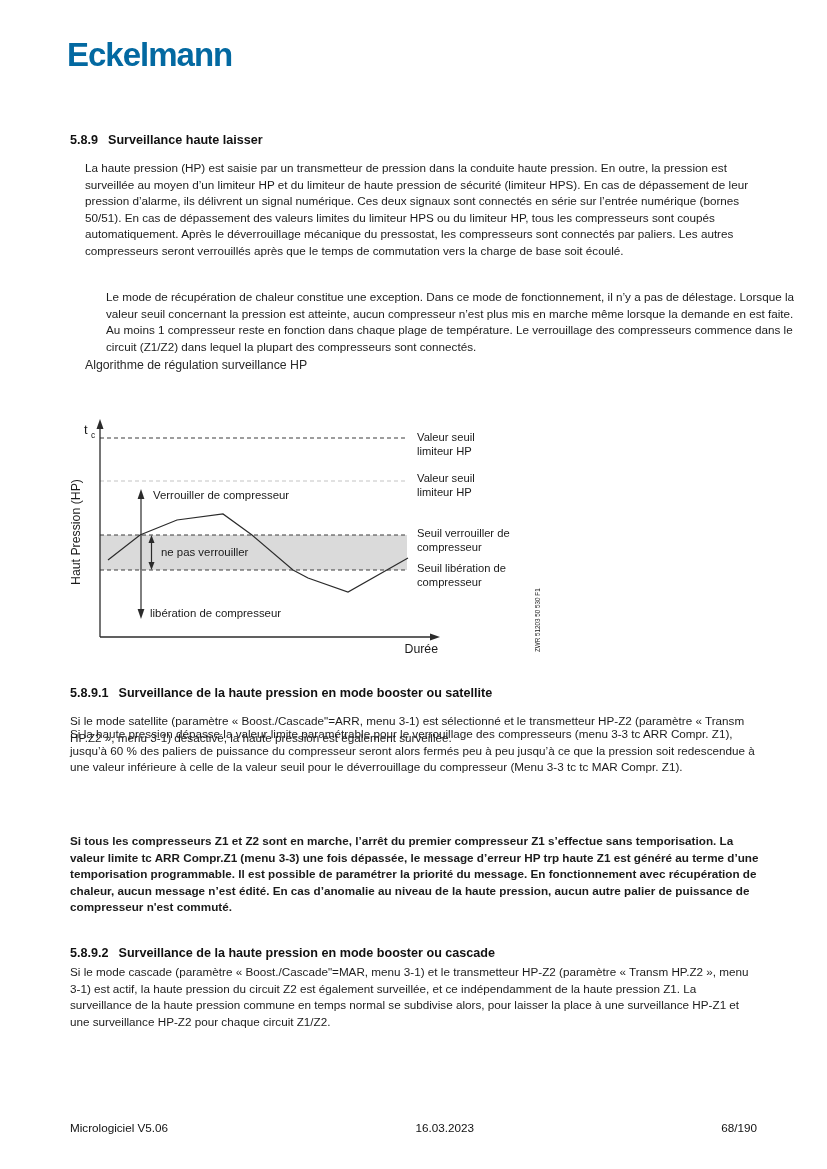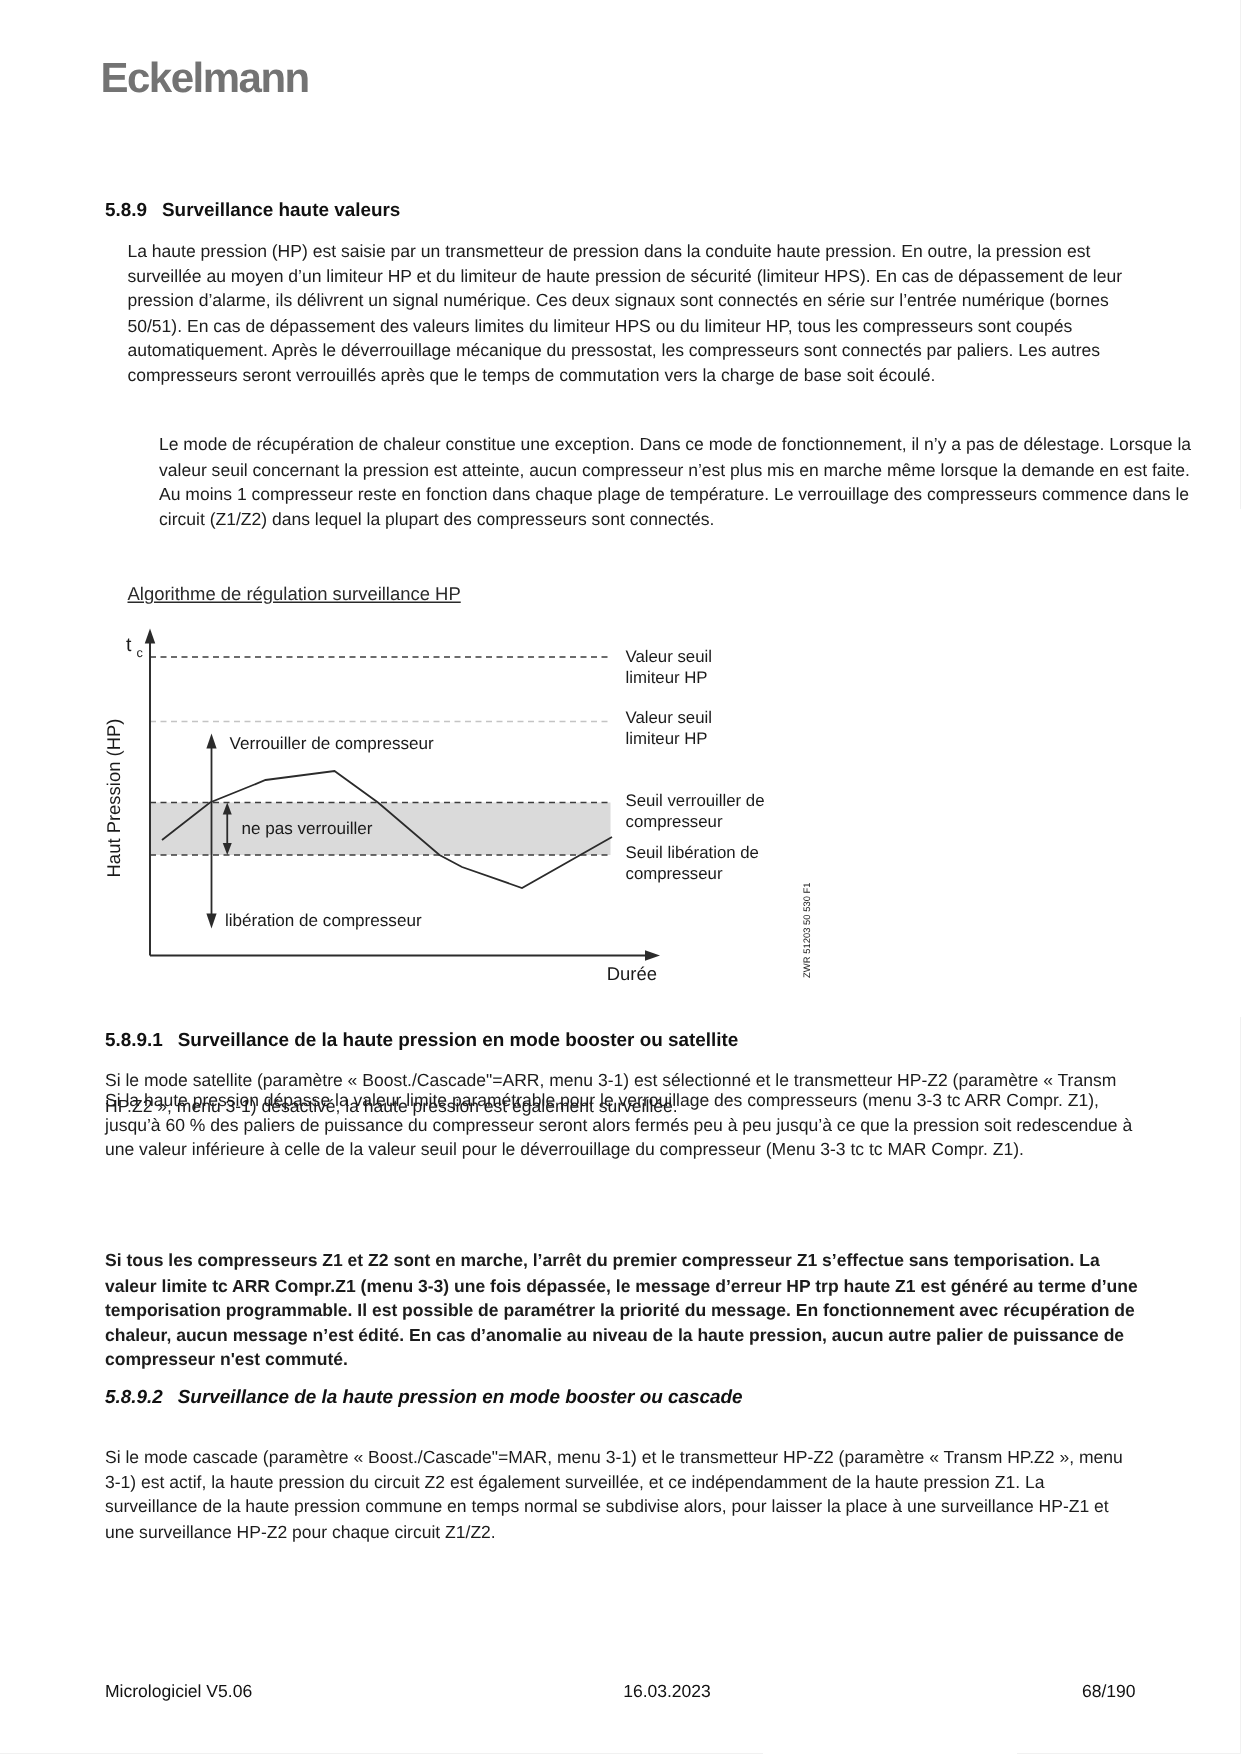--- a/index.html
+++ b/index.html
@@ -7,21 +7,21 @@
     position:relative;
     width:827px; height:1169px;
     margin:0 auto;
     background:#ffffff;
     font-family:"Liberation Sans", sans-serif;
     color:#1c1c1c;
     overflow:hidden;
   }
   .logo {
     position:absolute; left:67px; top:36px;
-    font-size:28px; font-weight:bold; color:#737373;
+    font-size:33px; font-weight:bold; color:#0369a1;
     letter-spacing:-1px;
   }
   .block { position:absolute; left:70px; width:690px; }
   h2.sec {
     margin:0; font-size:12.6px; font-weight:bold; color:#111;
   }
   h2.sec .num { margin-right:10px; }
   p.body {
     margin:0; font-size:11.7px; line-height:16.6px; color:#1c1c1c;
   }
@@ -37,30 +37,30 @@
   }
 </style>
 </head>
 <body>
 
 <div class="page">
 
   <div class="logo">Eckelmann</div>
 
   <div class="block" style="top:133px;">
-    <h2 class="sec"><span class="num">5.8.9</span><span>Surveillance haute valeurs</span></h2>
+    <h2 class="sec"><span class="num">5.8.9</span><span>Surveillance haute laisser</span></h2>
   </div>
   <div class="block" style="top:160px;margin-left:15px;">
     <p class="body">La haute pression (HP) est saisie par un transmetteur de pression dans la conduite haute pression. En outre, la pression est surveillée au moyen d’un limiteur HP et du limiteur de haute pression de sécurité (limiteur HPS). En cas de dépassement de leur pression d’alarme, ils délivrent un signal numérique. Ces deux signaux sont connectés en série sur l’entrée numérique (bornes 50/51). En cas de dépassement des valeurs limites du limiteur HPS ou du limiteur HP, tous les compresseurs sont coupés automatiquement. Après le déverrouillage mécanique du pressostat, les compresseurs sont connectés par paliers. Les autres compresseurs seront verrouillés après que le temps de commutation vers la charge de base soit écoulé.</p>
   </div>
   <div class="block" style="top:289px;margin-left:36px;">
     <p class="body">Le mode de récupération de chaleur constitue une exception. Dans ce mode de fonctionnement, il n’y a pas de délestage. Lorsque la valeur seuil concernant la pression est atteinte, aucun compresseur n’est plus mis en marche même lorsque la demande en est faite. Au moins 1 compresseur reste en fonction dans chaque plage de température. Le verrouillage des compresseurs commence dans le circuit (Z1/Z2) dans lequel la plupart des compresseurs sont connectés.</p>
   </div>
 
-  <div class="fig-caption" style="top:389px;text-decoration:underline;">Algorithme de régulation surveillance HP</div>
+  <div class="fig-caption" style="top:358px;">Algorithme de régulation surveillance HP</div>
 
   <svg style="position:absolute; left:60px; top:403px;" width="510" height="268" viewBox="60 403 510 268">
 
     <rect x="100" y="535" width="307" height="35" fill="#dadada"></rect>
 
     <line x1="100" y1="438" x2="407" y2="438" stroke="#3c3c3c" stroke-width="1.1" stroke-dasharray="4 3"></line>
     <line x1="100" y1="481" x2="407" y2="481" stroke="#c4c4c4" stroke-width="1.1" stroke-dasharray="4 3"></line>
     <line x1="100" y1="535" x2="407" y2="535" stroke="#3c3c3c" stroke-width="1.1" stroke-dasharray="4 3"></line>
     <line x1="100" y1="570" x2="407" y2="570" stroke="#3c3c3c" stroke-width="1.1" stroke-dasharray="4 3"></line>
 
@@ -106,21 +106,21 @@
   <div class="block" style="top:713px;">
     <p class="body">Si le mode satellite (paramètre « Boost./Cascade"=ARR, menu 3-1) est sélectionné et le transmetteur HP-Z2 (paramètre « Transm HP.Z2 », menu 3-1) désactivé, la haute pression est également surveillée.</p>
   </div>
   <div class="block" style="top:726px;">
     <p class="body">Si la haute pression dépasse la valeur limite paramétrable pour le verrouillage des compresseurs (menu 3-3 tc ARR Compr. Z1), jusqu’à 60 % des paliers de puissance du compresseur seront alors fermés peu à peu jusqu’à ce que la pression soit redescendue à une valeur inférieure à celle de la valeur seuil pour le déverrouillage du compresseur (Menu 3-3 tc tc MAR Compr. Z1).</p>
   </div>
   <div class="block" style="top:833px;font-weight:bold;">
     <p class="body">Si tous les compresseurs Z1 et Z2 sont en marche, l’arrêt du premier compresseur Z1 s’effectue sans temporisation. La valeur limite tc ARR Compr.Z1 (menu 3-3) une fois dépassée, le message d’erreur HP trp haute Z1 est généré au terme d’une temporisation programmable. Il est possible de paramétrer la priorité du message. En fonctionnement avec récupération de chaleur, aucun message n’est édité. En cas d’anomalie au niveau de la haute pression, aucun autre palier de puissance de compresseur n'est commuté.</p>
   </div>
 
-  <div class="block" style="top:924px;font-style:italic;">
+  <div class="block" style="top:946px;">
     <h2 class="sec"><span class="num">5.8.9.2</span><span>Surveillance de la haute pression en mode booster ou cascade</span></h2>
   </div>
   <div class="block" style="top:964px;">
     <p class="body">Si le mode cascade  (paramètre « Boost./Cascade"=MAR, menu 3-1) et le transmetteur HP-Z2 (paramètre « Transm HP.Z2 », menu 3-1) est actif, la haute pression du circuit Z2 est également surveillée, et ce indépendamment de la haute pression Z1. La surveillance de la haute pression commune en temps normal se subdivise alors, pour laisser la place à une surveillance HP-Z1 et une surveillance HP-Z2 pour chaque circuit Z1/Z2.</p>
   </div>
 
   <div class="footer">
     <span>Micrologiciel V5.06</span>
     <span>16.03.2023</span>
     <span>68/190</span>

